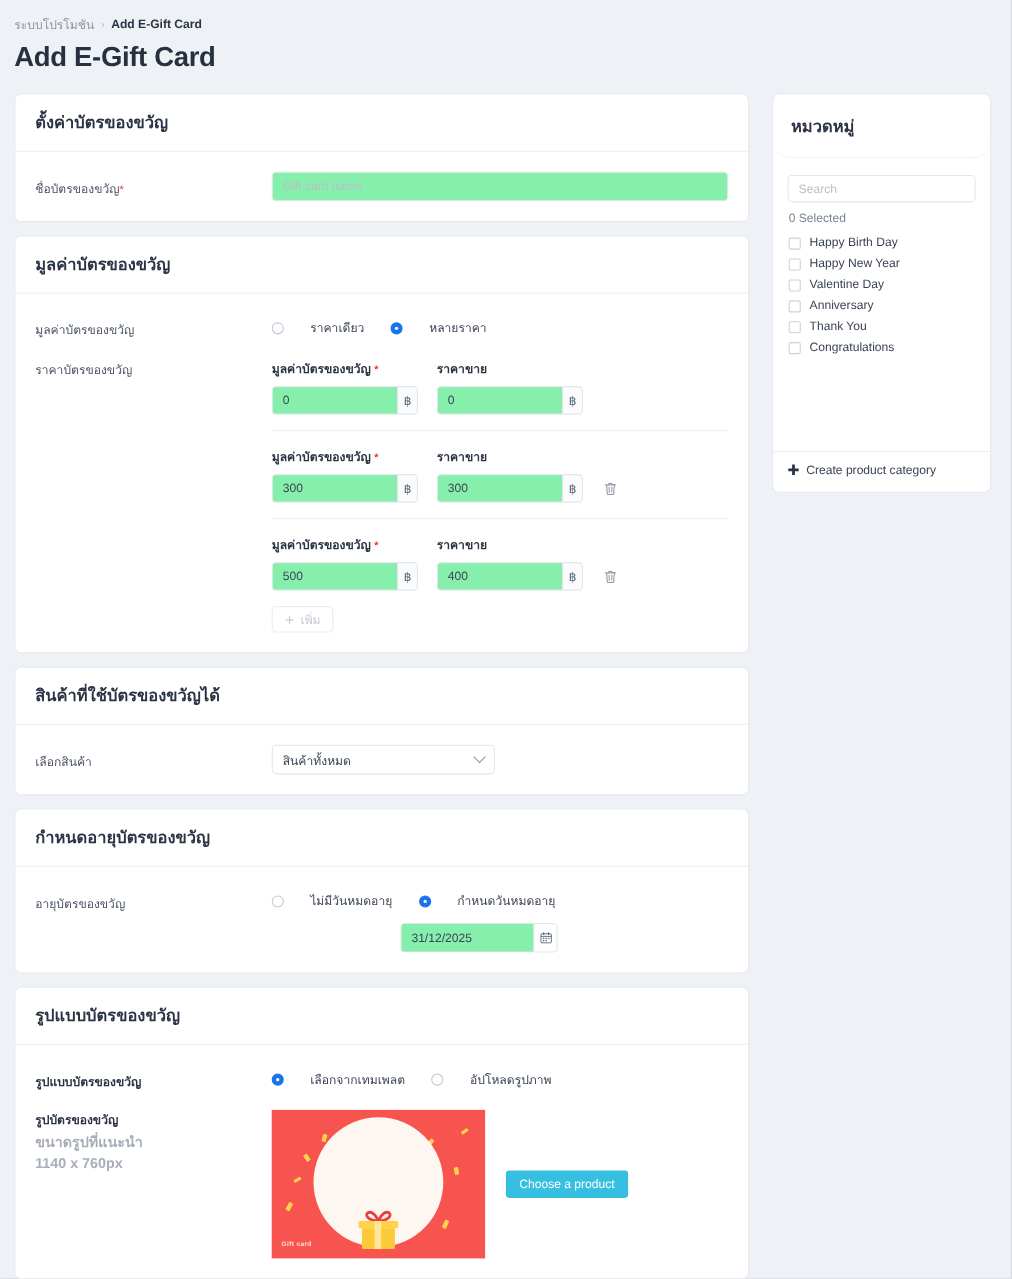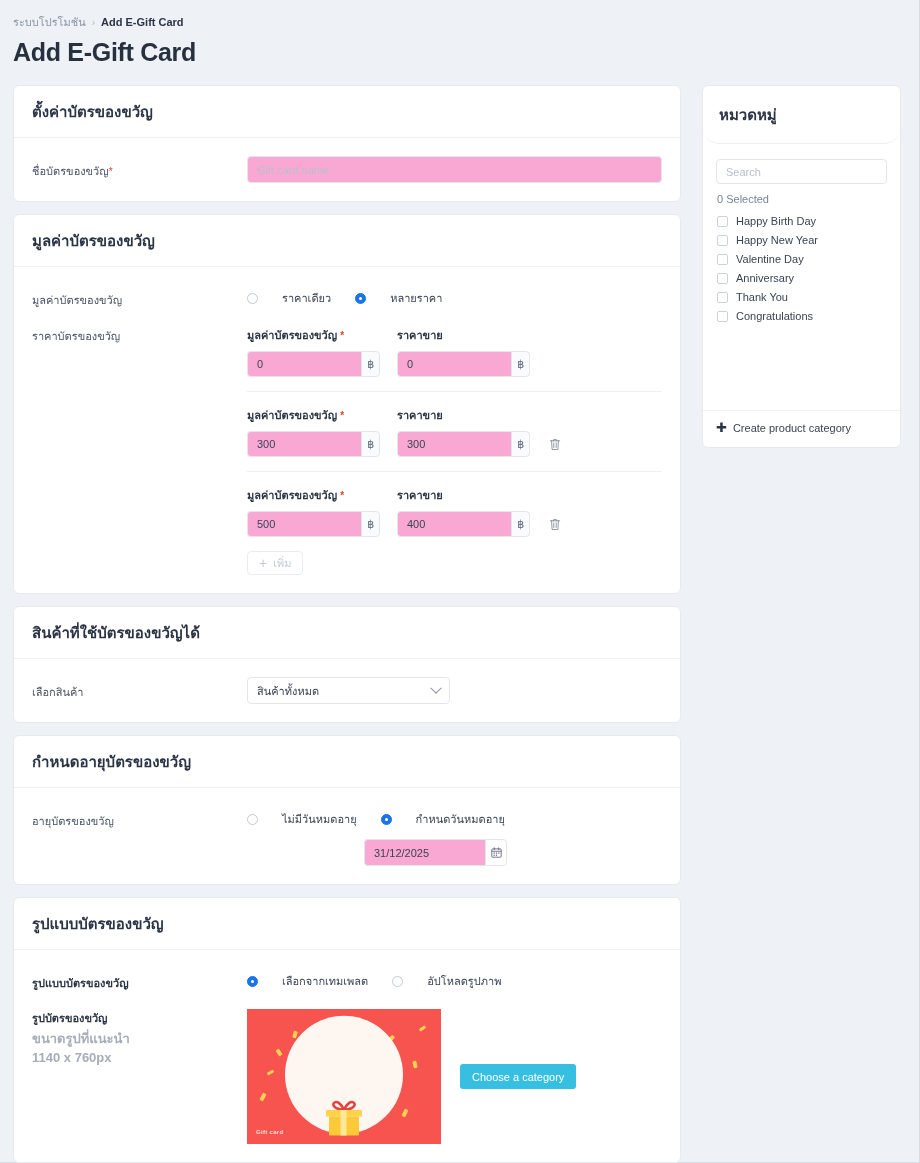--- a/index.html
+++ b/index.html
@@ -79,21 +79,21 @@
   .row-label.bold { font-weight: bold; color: #2b3445; }
   .req { color: #e8402a; font-size: 10px; }
   .row-field { flex: 1; }
 
   
   .txt {
     width: 100%;
     height: 27px;
     border: 1px solid #e3e7ec;
     border-radius: 4px;
-    background: #f9a8d4;
+    background: #86efac;
     font-size: 11px;
     color: #3a4354;
     padding: 0 9px;
     font-family: "Liberation Sans", sans-serif;
     outline: none;
   }
   .txt::placeholder { color: #b9c0ca; }
 
   
   .input-group { display: flex; width: 133px; }
@@ -531,21 +531,21 @@
                   <svg class="gc-gift" viewBox="0 0 48 40">
                     <path d="M24 12c-3-7-7-9-9.5-7.5S13 11 24 12zM24 12c3-7 7-9 9.5-7.5S35 11 24 12z" fill="none" stroke="#e8413c" stroke-width="2.6" stroke-linejoin="round"></path>
                     <rect x="6" y="12" width="36" height="6.5" rx="1" fill="#ffd24a"></rect>
                     <rect x="9" y="18.5" width="30" height="19" rx="1" fill="#fcc938"></rect>
                     <rect x="20.5" y="12" width="6" height="25.5" fill="#ffe79a"></rect>
                   </svg>
 
                   <span class="gc-label">Gift card</span>
                 </div>
 
-                <button class="choose-btn">Choose a category</button>
+                <button class="choose-btn">Choose a product</button>
               </div>
             </div>
           </div>
 
         </div>
       </div>
     </div>
 
     <div class="col-side">
       <div class="side-card">

